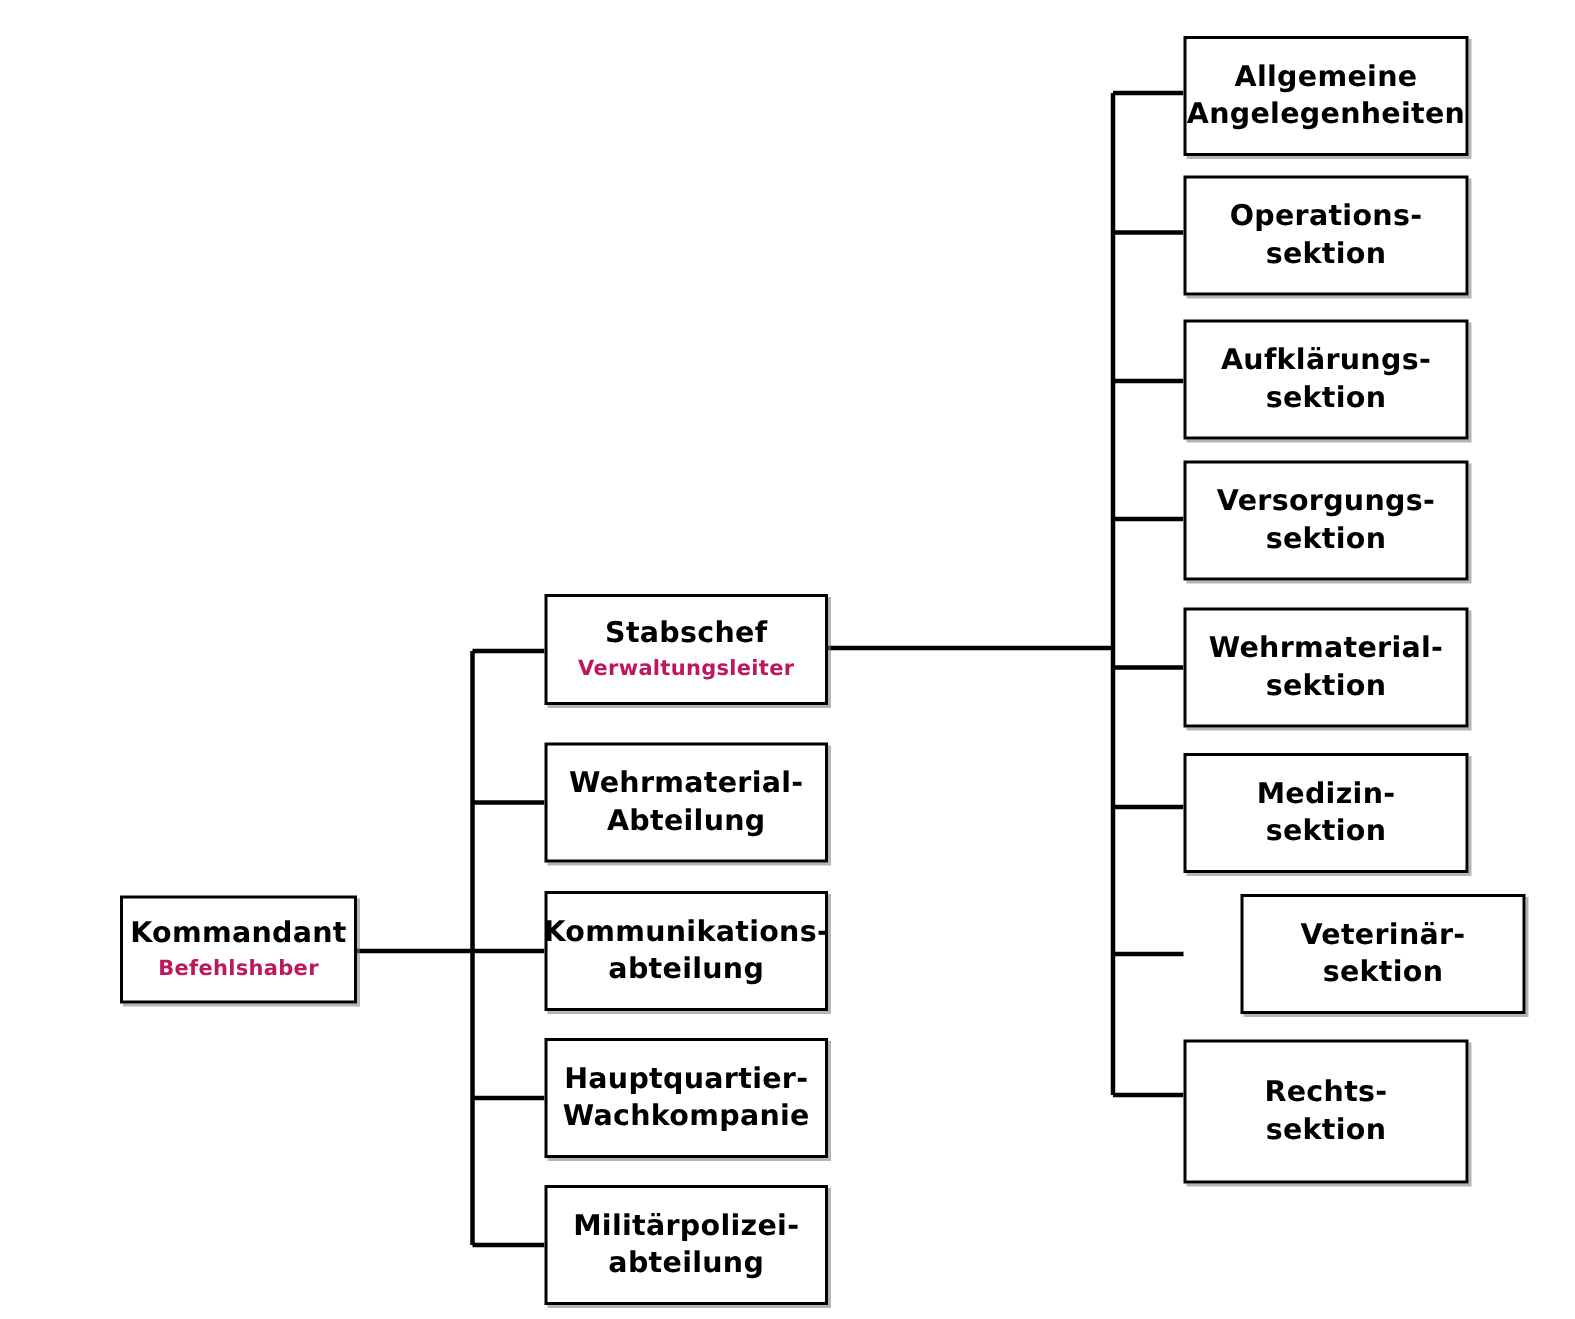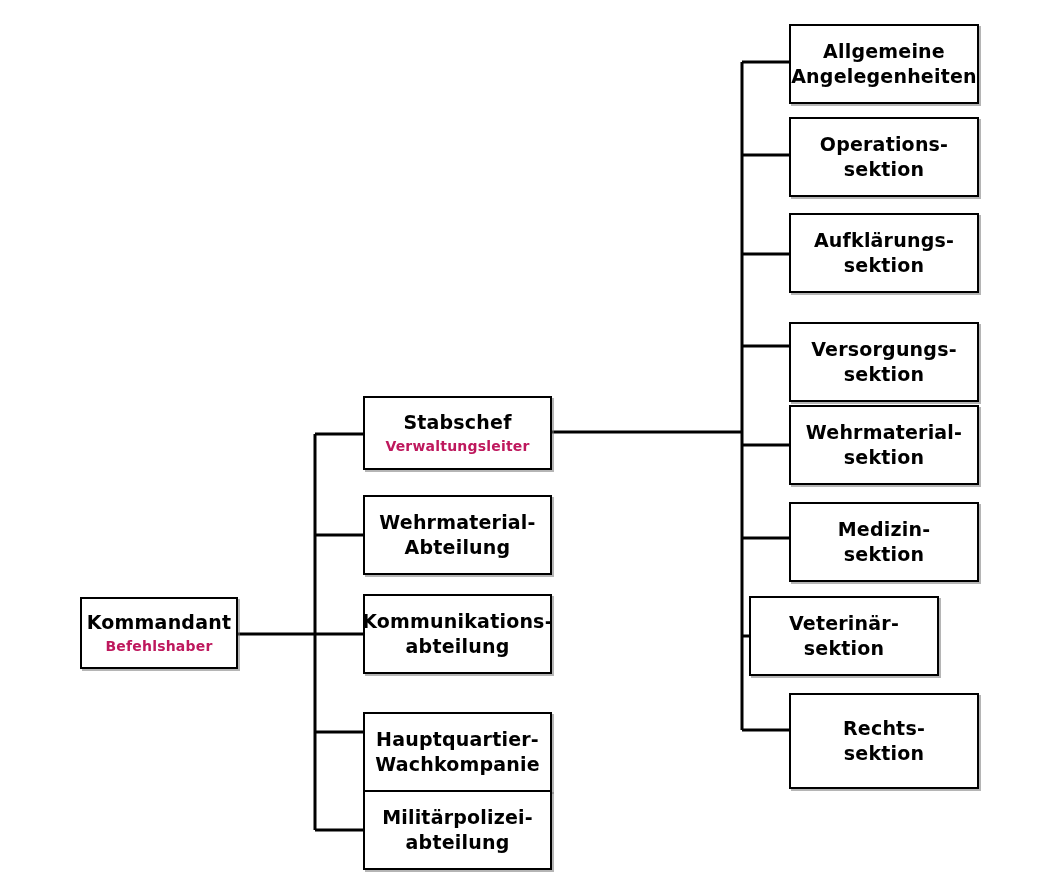--- a/index.html
+++ b/index.html
@@ -102,53 +102,53 @@
         <div class="node-sub">Verwaltungsleiter</div>
       </div>
       <div class="node-box" style="left: 363px; top: 495px; width: 189px; height: 80px;">
         <div class="node-title">Wehrmaterial-</div>
         <div class="node-title">Abteilung</div>
       </div>
       <div class="node-box" style="left: 363px; top: 594px; width: 189px; height: 80px;">
         <div class="node-title">Kommunikations-</div>
         <div class="node-title">abteilung</div>
       </div>
-      <div class="node-box" style="left: 363px; top: 692px; width: 189px; height: 80px; margin-top: 20px;">
+      <div class="node-box" style="left: 363px; top: 692px; width: 189px; height: 80px;">
         <div class="node-title">Hauptquartier-</div>
         <div class="node-title">Wachkompanie</div>
       </div>
       <div class="node-box" style="left: 363px; top: 790px; width: 189px; height: 80px;">
         <div class="node-title">Militärpolizei-</div>
         <div class="node-title">abteilung</div>
       </div>
       <div class="node-box" style="left: 789px; top: 24px; width: 190px; height: 80px;">
         <div class="node-title">Allgemeine</div>
         <div class="node-title">Angelegenheiten</div>
       </div>
       <div class="node-box" style="left: 789px; top: 117px; width: 190px; height: 80px;">
         <div class="node-title">Operations-</div>
         <div class="node-title">sektion</div>
       </div>
       <div class="node-box" style="left: 789px; top: 213px; width: 190px; height: 80px;">
         <div class="node-title">Aufklärungs-</div>
         <div class="node-title">sektion</div>
       </div>
-      <div class="node-box" style="left: 789px; top: 322px; width: 190px; height: 80px;">
+      <div class="node-box" style="left: 789px; top: 307px; width: 190px; height: 80px;">
         <div class="node-title">Versorgungs-</div>
         <div class="node-title">sektion</div>
       </div>
       <div class="node-box" style="left: 789px; top: 405px; width: 190px; height: 80px;">
         <div class="node-title">Wehrmaterial-</div>
         <div class="node-title">sektion</div>
       </div>
       <div class="node-box" style="left: 789px; top: 502px; width: 190px; height: 80px;">
         <div class="node-title">Medizin-</div>
         <div class="node-title">sektion</div>
       </div>
-      <div class="node-box" style="left: 749px; top: 596px; width: 190px; height: 80px;">
+      <div class="node-box" style="left: 827px; top: 596px; width: 190px; height: 80px;">
         <div class="node-title">Veterinär-</div>
         <div class="node-title">sektion</div>
       </div>
       <div class="node-box" style="left: 789px; top: 693px; width: 190px; height: 96px;">
         <div class="node-title">Rechts-</div>
         <div class="node-title">sektion</div>
       </div>
     </div>
 
 </div>

